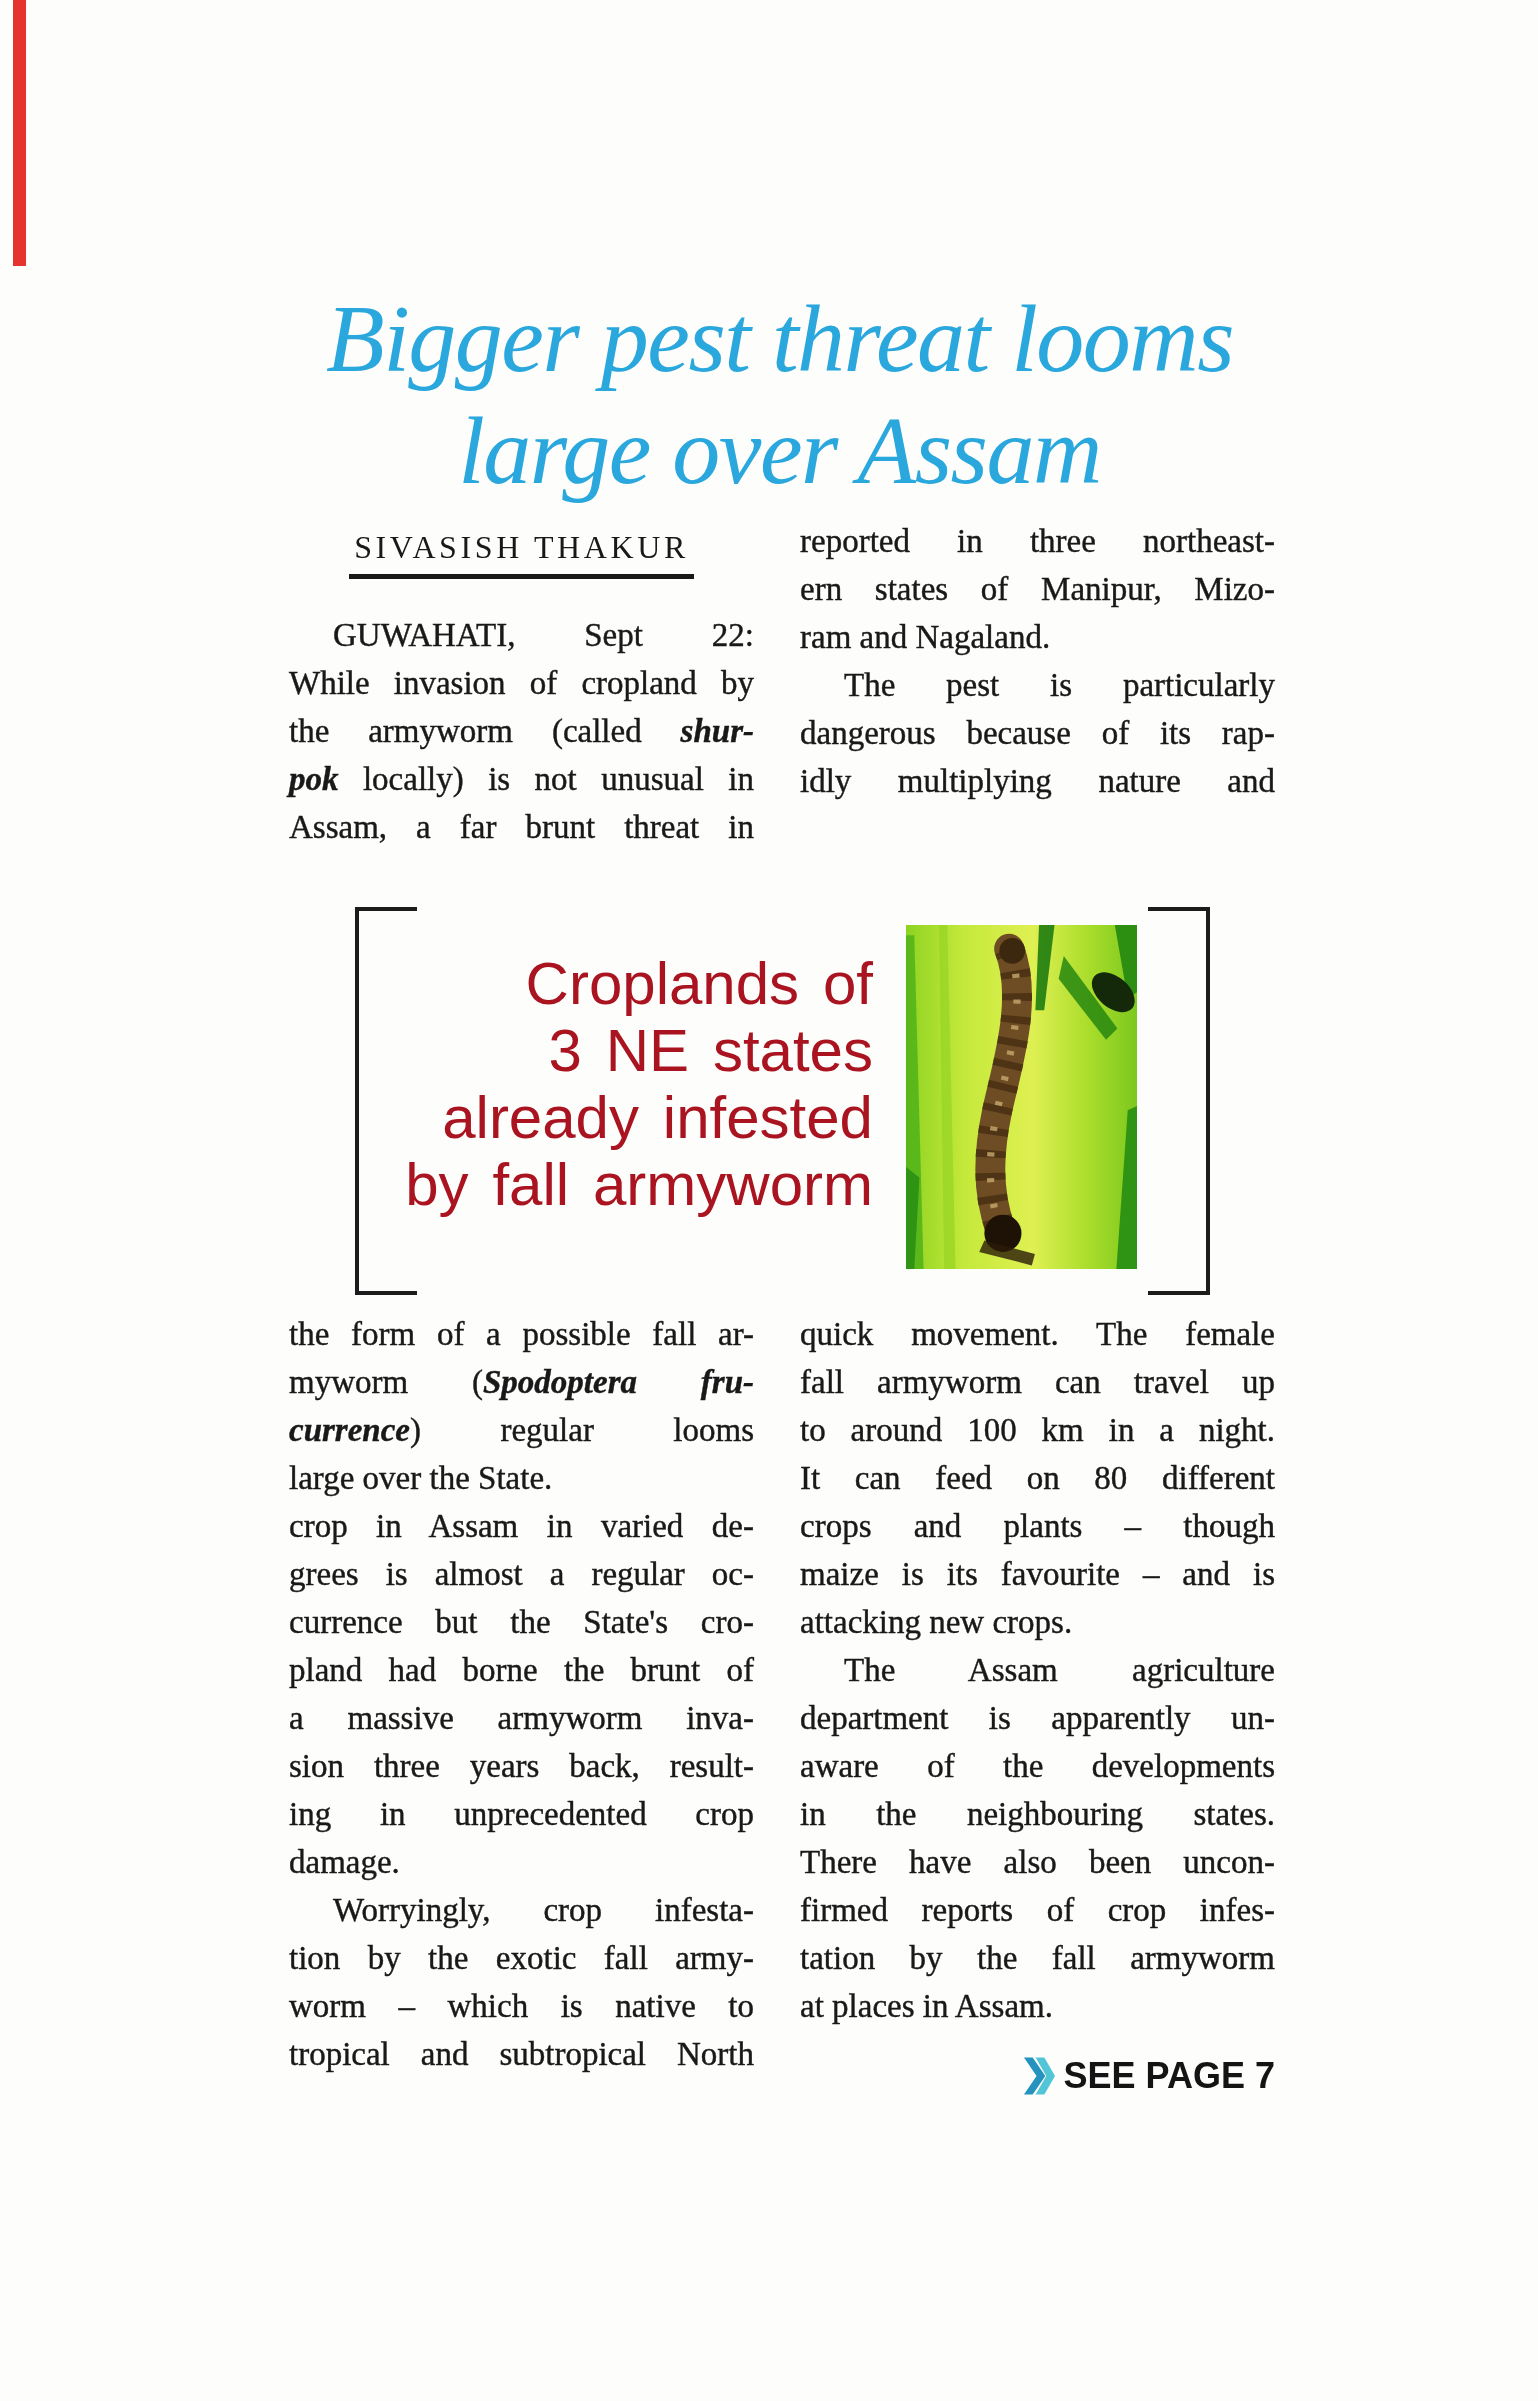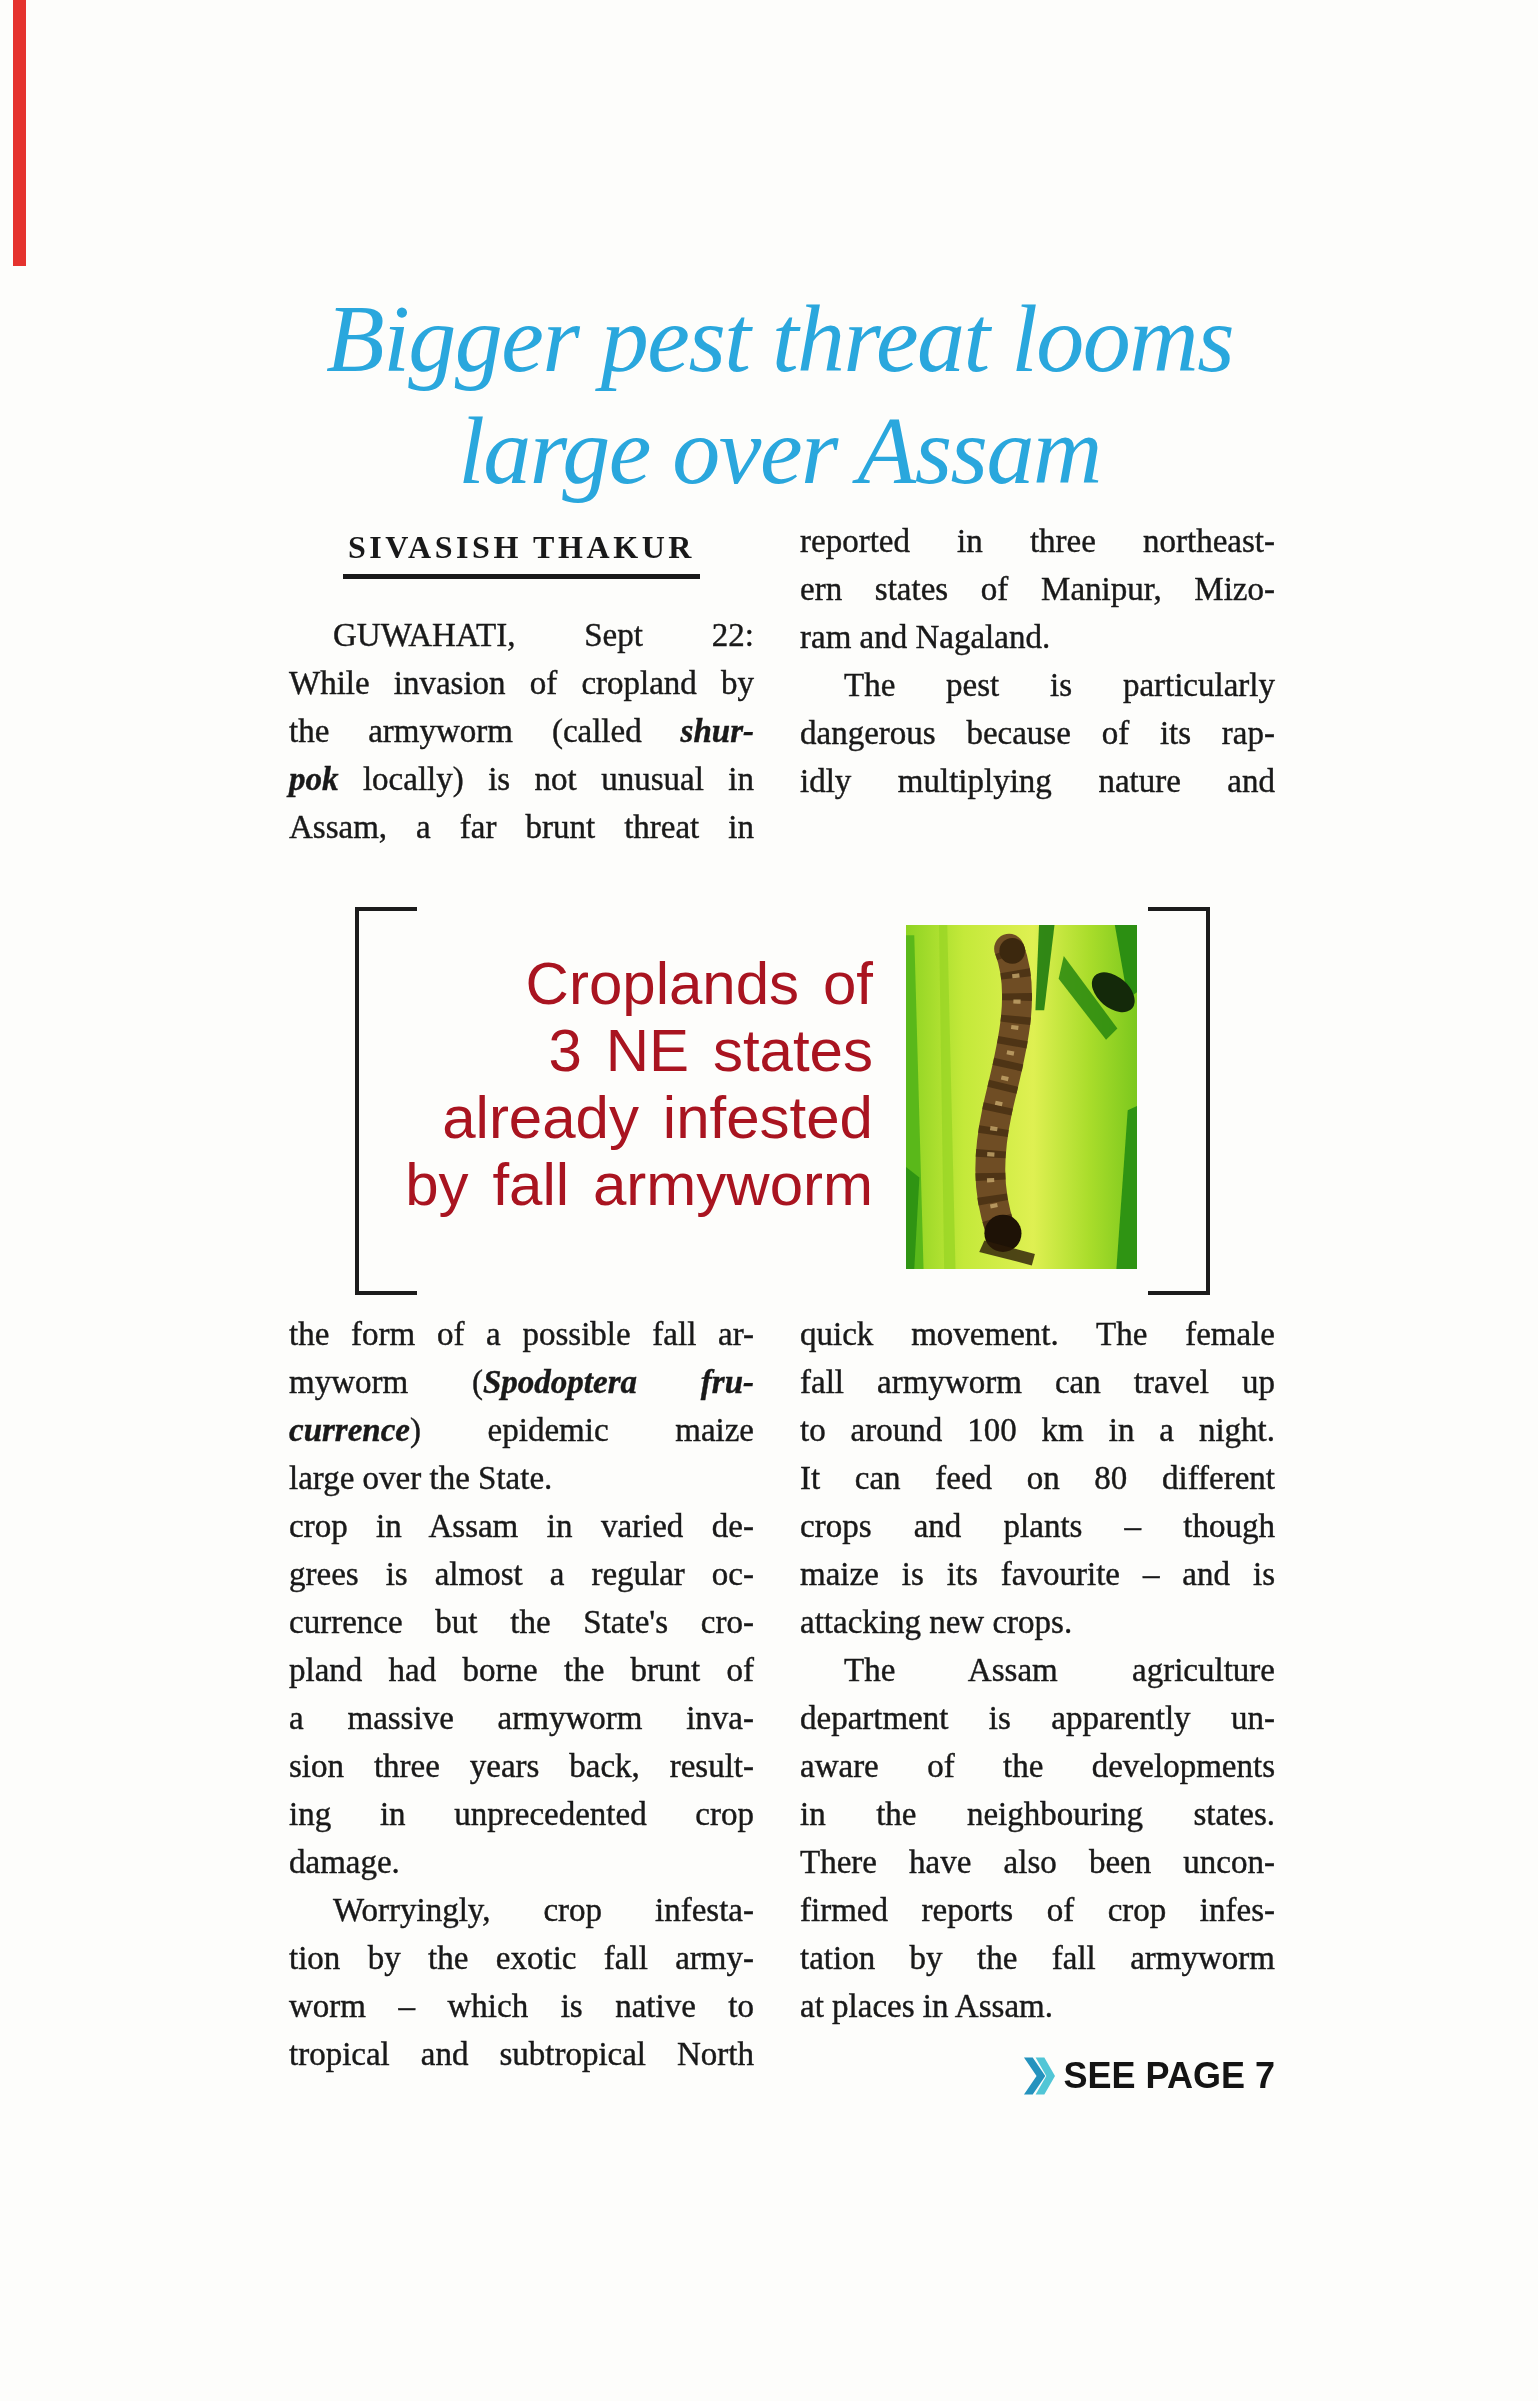--- a/index.html
+++ b/index.html
@@ -6,21 +6,21 @@
   .page{position:relative;width:1539px;height:2401px;background:var(--paper,#fdfdfb);
         font-family:"Liberation Serif",serif;color:var(--ink,#191919);overflow:hidden;padding-left:20px;}
 
   .artifact{position:absolute;left:13.4px;top:0;width:13px;height:266px;background:var(--artifact-red,#e5332e);}
 
   .title{position:absolute;left:0;top:283px;width:100%;margin:0;text-align:center;
          font-style:italic;font-weight:normal;font-size:96px;line-height:112px;
          letter-spacing:-1.5px;color:var(--title-blue,#2aa7dd);}
 
   .byline{position:absolute;left:289px;top:529px;width:465px;text-align:center;}
-  .byline-inner{display:inline-block;font-weight:bold;font-size:32px;letter-spacing:3.6px;
+  .byline-inner{display:inline-block;font-weight:normal;font-size:32px;letter-spacing:3.6px;
                 padding:0 5.2px 8.3px;border-bottom:5.2px solid var(--ink,#191919);}
 
   .col{position:absolute;width:465px;font-size:33px;line-height:48px;
        -webkit-text-stroke:0.4px currentColor;}
   #col1top{left:289px;top:611px;}
   #col2top{left:800px;top:517px;width:475px;}
   #col1bot{left:289px;top:1310px;}
   #col2bot{left:800px;top:1310px;width:475px;}
 
   .line{text-align:justify;text-align-last:justify;}
@@ -113,21 +113,21 @@
       <path d="M200,46 C238,142 196,272 177,358 C160,438 156,512 183,588" fill="none" stroke="#c7a96d" stroke-width="14" stroke-dasharray="8 42" opacity="0.8"></path>
       <circle cx="188" cy="596" r="36" fill="#1e1206"></circle>
       <path d="M152,610 L250,636 L244,658 L142,632 Z" fill="#2a1a08" opacity="0.8"></path>
       <circle cx="206" cy="50" r="25" fill="#3c280e"></circle>
     </svg>
   </div>
 
   <div class="col" id="col1bot">
       <div class="line"><span>the form of a possible fall ar-</span></div>
       <div class="line"><span>myworm (</span><span class="it">Spodoptera fru-</span></div>
-      <div class="line"><span class="it">currence</span><span>) epidemic maize</span></div>
+      <div class="line"><span class="it">currence</span><span>) regular looms</span></div>
       <div class="line end"><span>large over the State.</span></div>
       <div class="line"><span>crop in Assam in varied de-</span></div>
       <div class="line"><span>grees is almost a regular oc-</span></div>
       <div class="line"><span>currence but the State's cro-</span></div>
       <div class="line"><span>pland had borne the brunt of</span></div>
       <div class="line"><span>a massive armyworm inva-</span></div>
       <div class="line"><span>sion three years back, result-</span></div>
       <div class="line"><span>ing in unprecedented crop</span></div>
       <div class="line end"><span>damage.</span></div>
       <div class="line ind"><span>Worryingly, crop infesta-</span></div>

